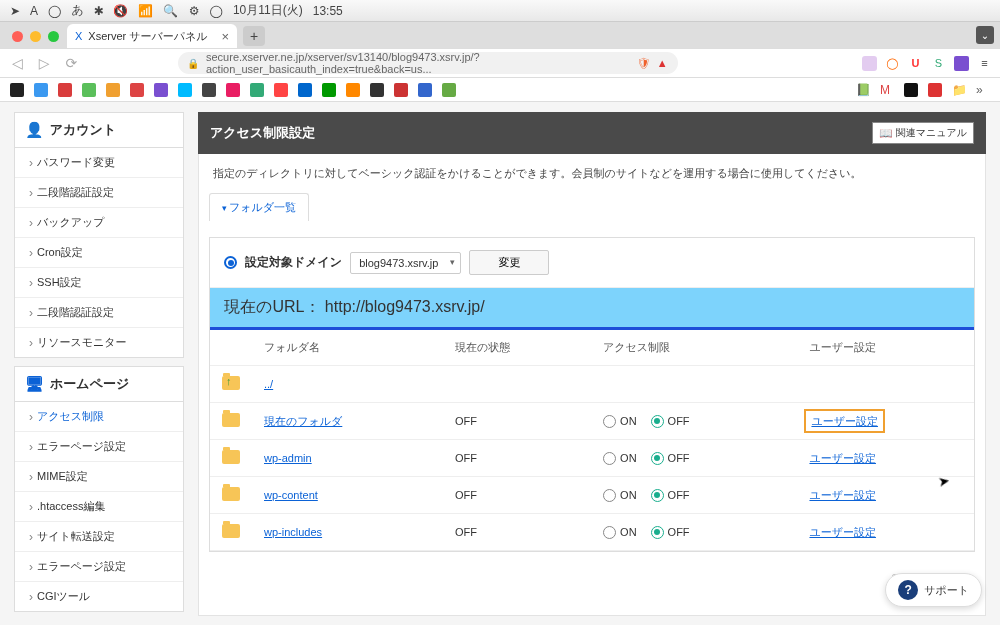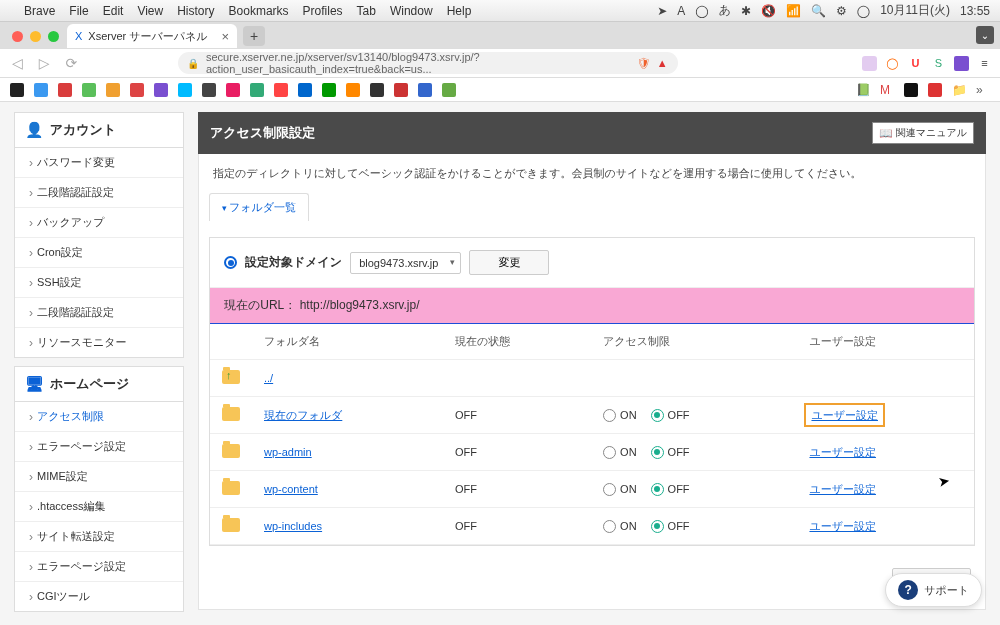--- a/index.html
+++ b/index.html
@@ -60,21 +60,21 @@
 .ptab { border: 1px solid #ddd; border-bottom: none; padding: 6px 12px; font-size: 11px; color: #0b62d6; background: #fff; border-radius: 3px 3px 0 0; }
 .ptab::before { content: "▾ "; color: #0b62d6; font-size: 9px; }
 
 .inner-panel { margin: 16px 10px 10px; border: 1px solid #ddd; }
 .domain-row { padding: 12px 14px; display: flex; align-items: center; gap: 8px; font-size: 12px; }
 .radio-dot { width: 13px; height: 13px; border: 2px solid #0b62d6; border-radius: 50%; display: inline-flex; align-items: center; justify-content: center; }
 .radio-dot::after { content: ""; width: 6px; height: 6px; background: #0b62d6; border-radius: 50%; }
 .domain-select { border: 1px solid #ccc; padding: 4px 22px 4px 8px; font-size: 11px; border-radius: 2px; background: #fff; position: relative; }
 .change-btn { border: 1px solid #ccc; background: #f7f7f7; padding: 4px 28px; font-size: 11px; border-radius: 2px; }
 
-.url-row { background: #f9a8d4; padding: 9px 14px; font-size: 12px; border-top: 1px solid #eee; border-bottom: 1px solid #1d4ed8; }
+.url-row { background: #7dd3fc; padding: 9px 14px; font-size: 16px; border-top: 1px solid #eee; border-bottom: 3px solid #1d4ed8; }
 
 table { width: 100%; border-collapse: collapse; font-size: 11px; }
 th { text-align: left; font-weight: normal; padding: 10px 12px; border-bottom: 1px solid #eee; color: #555; }
 td { padding: 10px 12px; border-bottom: 1px solid #eee; vertical-align: middle; }
 .folder-ico { width: 18px; height: 14px; background: #f7c557; border-radius: 2px; display: inline-block; position: relative; }
 .folder-ico::before { content: ""; position: absolute; top: -3px; left: 1px; width: 7px; height: 3px; background: #f7c557; border-radius: 1px 1px 0 0; }
 .folder-up::after { content: "↑"; position: absolute; left: 4px; top: -1px; color: #3a9b3a; font-size: 11px; font-weight: bold; }
 .link { color: #0b62d6; text-decoration: underline; }
 .radio-grp { display: flex; gap: 14px; align-items: center; }
 .radio-o { width: 13px; height: 13px; border: 1.5px solid #888; border-radius: 50%; display: inline-flex; align-items: center; justify-content: center; }
@@ -89,33 +89,20 @@
 
 .support-fab { position: absolute; right: 18px; bottom: 18px; background: #fff; border: 1px solid #ddd; border-radius: 18px; padding: 6px 12px; display: flex; align-items: center; gap: 6px; font-size: 11px; box-shadow: 0 2px 6px rgba(0,0,0,.15); }
 .support-fab .q { width: 20px; height: 20px; background: #1a3e7a; color: #fff; border-radius: 50%; display: flex; align-items: center; justify-content: center; font-size: 12px; font-weight: bold; }
 
 .cursor { position: absolute; left: 938px; top: 473px; font-size: 14px; color: #000; transform: rotate(-10deg); }
 </style>
 </head>
 <body>
 
 <div class="menubar">
-  <div class="menubar-left">
-    <span class="apple"></span>
-    <span>Brave</span>
-    <span>File</span>
-    <span>Edit</span>
-    <span>View</span>
-    <span>History</span>
-    <span>Bookmarks</span>
-    <span>Profiles</span>
-    <span>Tab</span>
-    <span>Window</span>
-    <span>Help</span>
-  </div>
   <div class="menubar-right">
     <span>➤</span>
     <span>A</span>
     <span>◯</span>
     <span>あ</span>
     <span>✱</span>
     <span>🔇</span>
     <span>📶</span>
     <span>🔍</span>
     <span>⚙</span>

